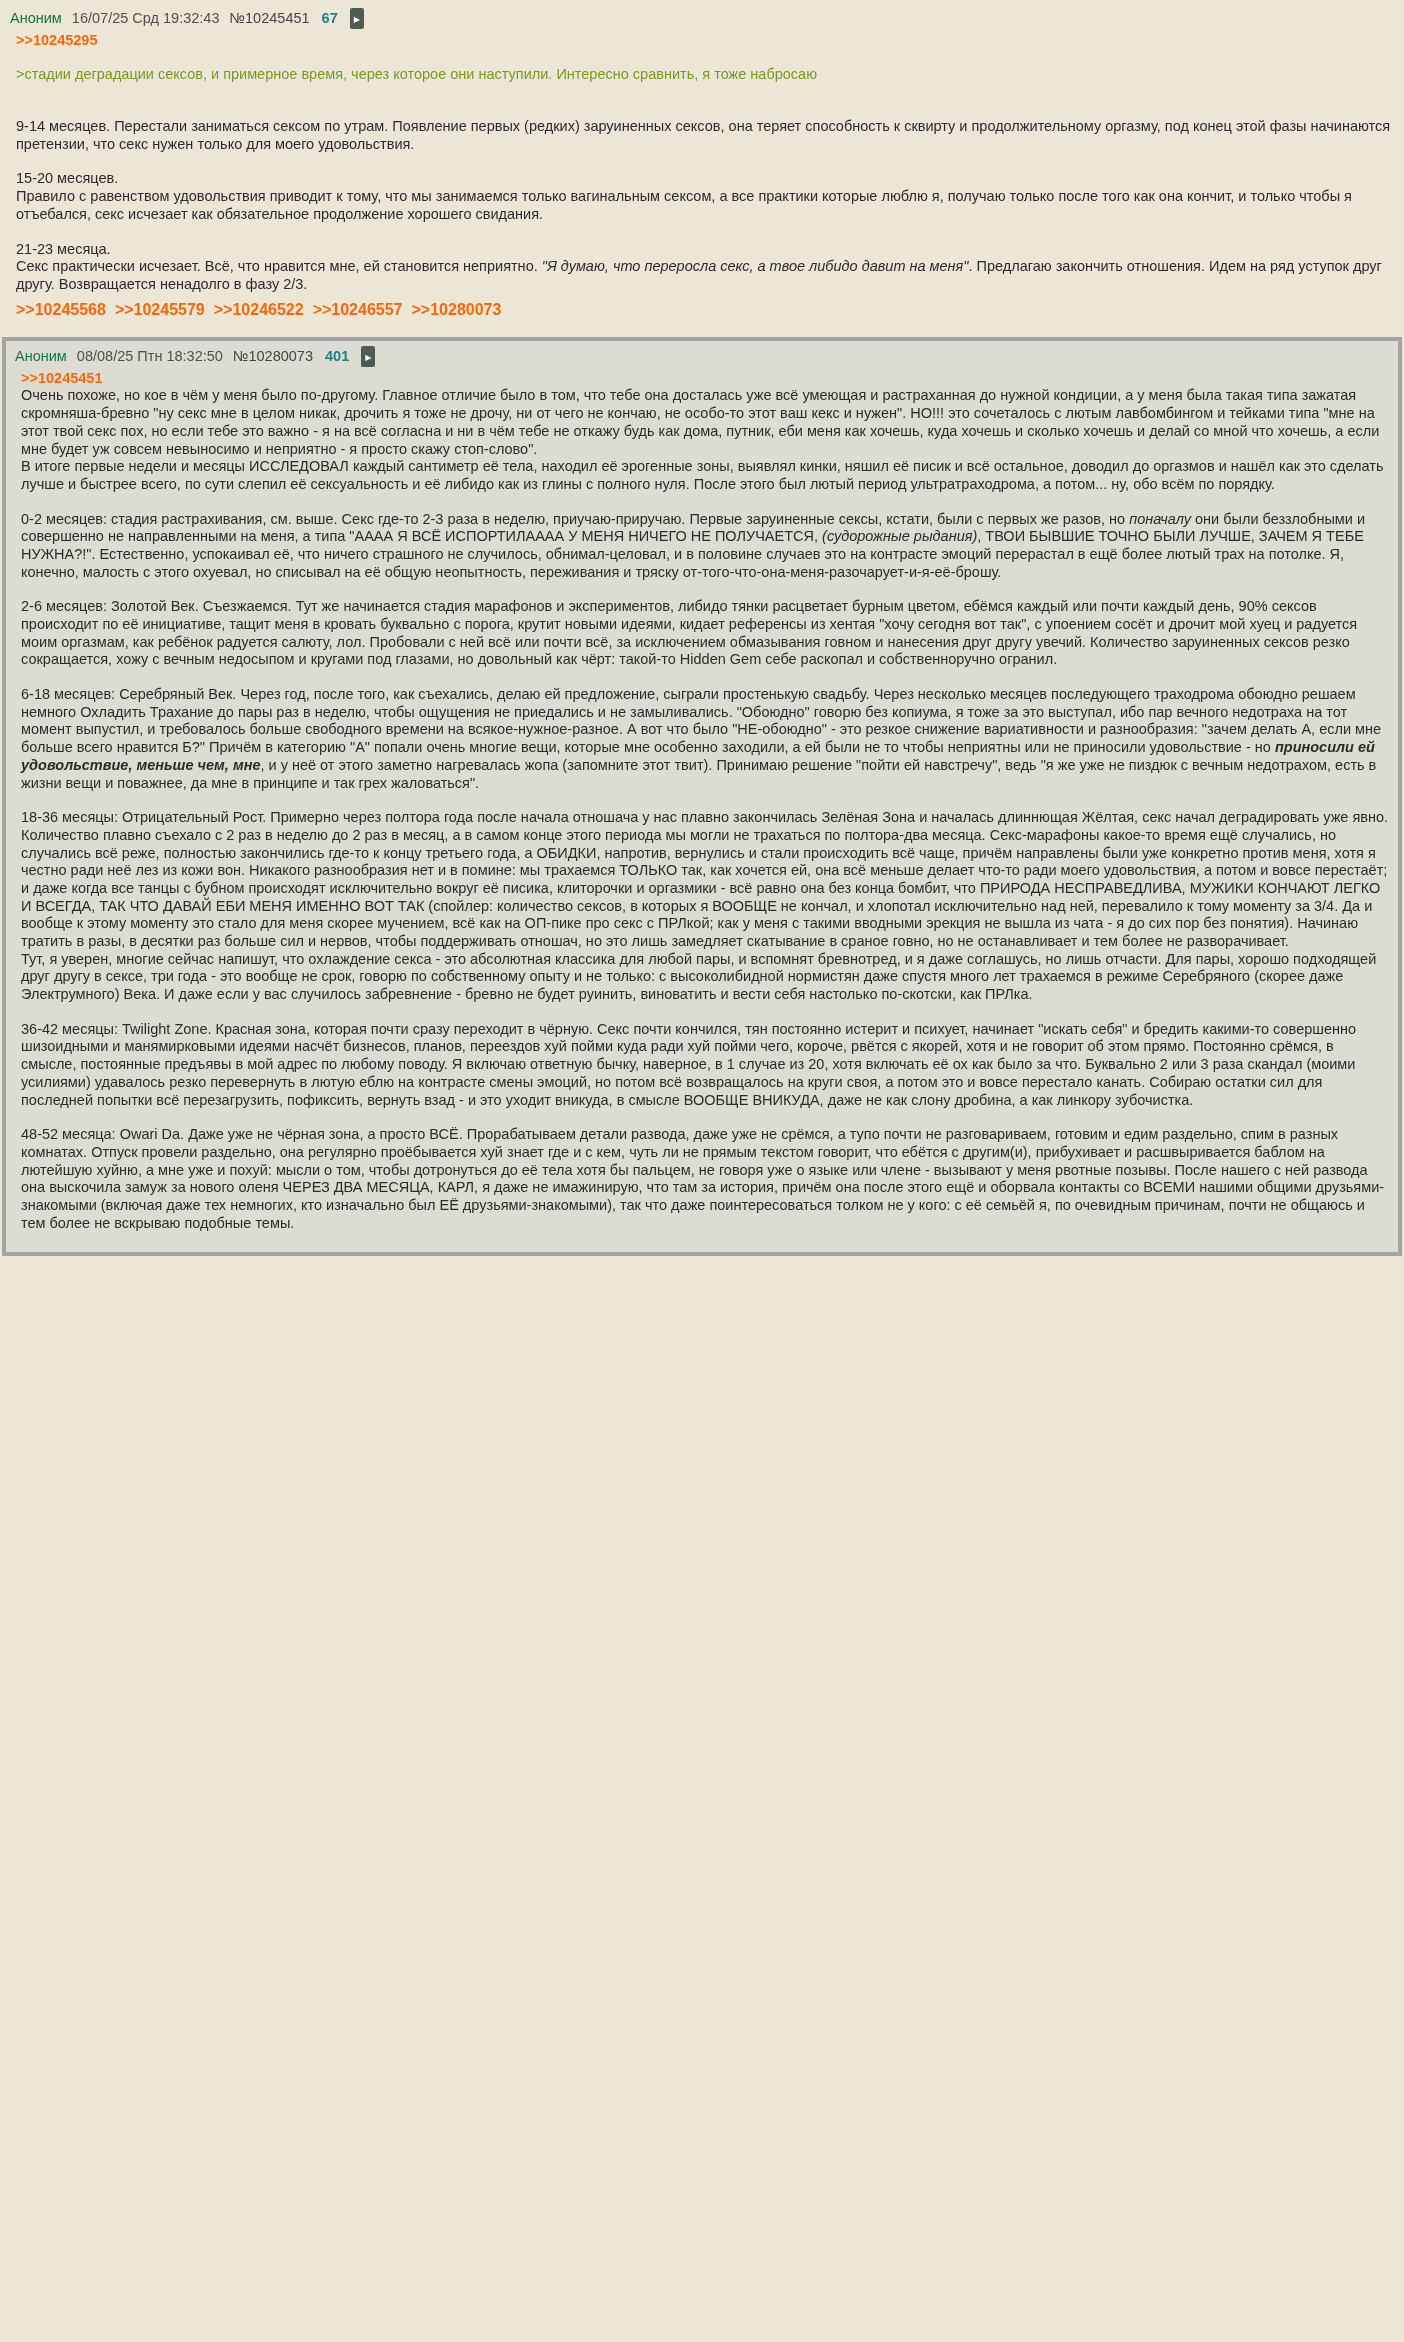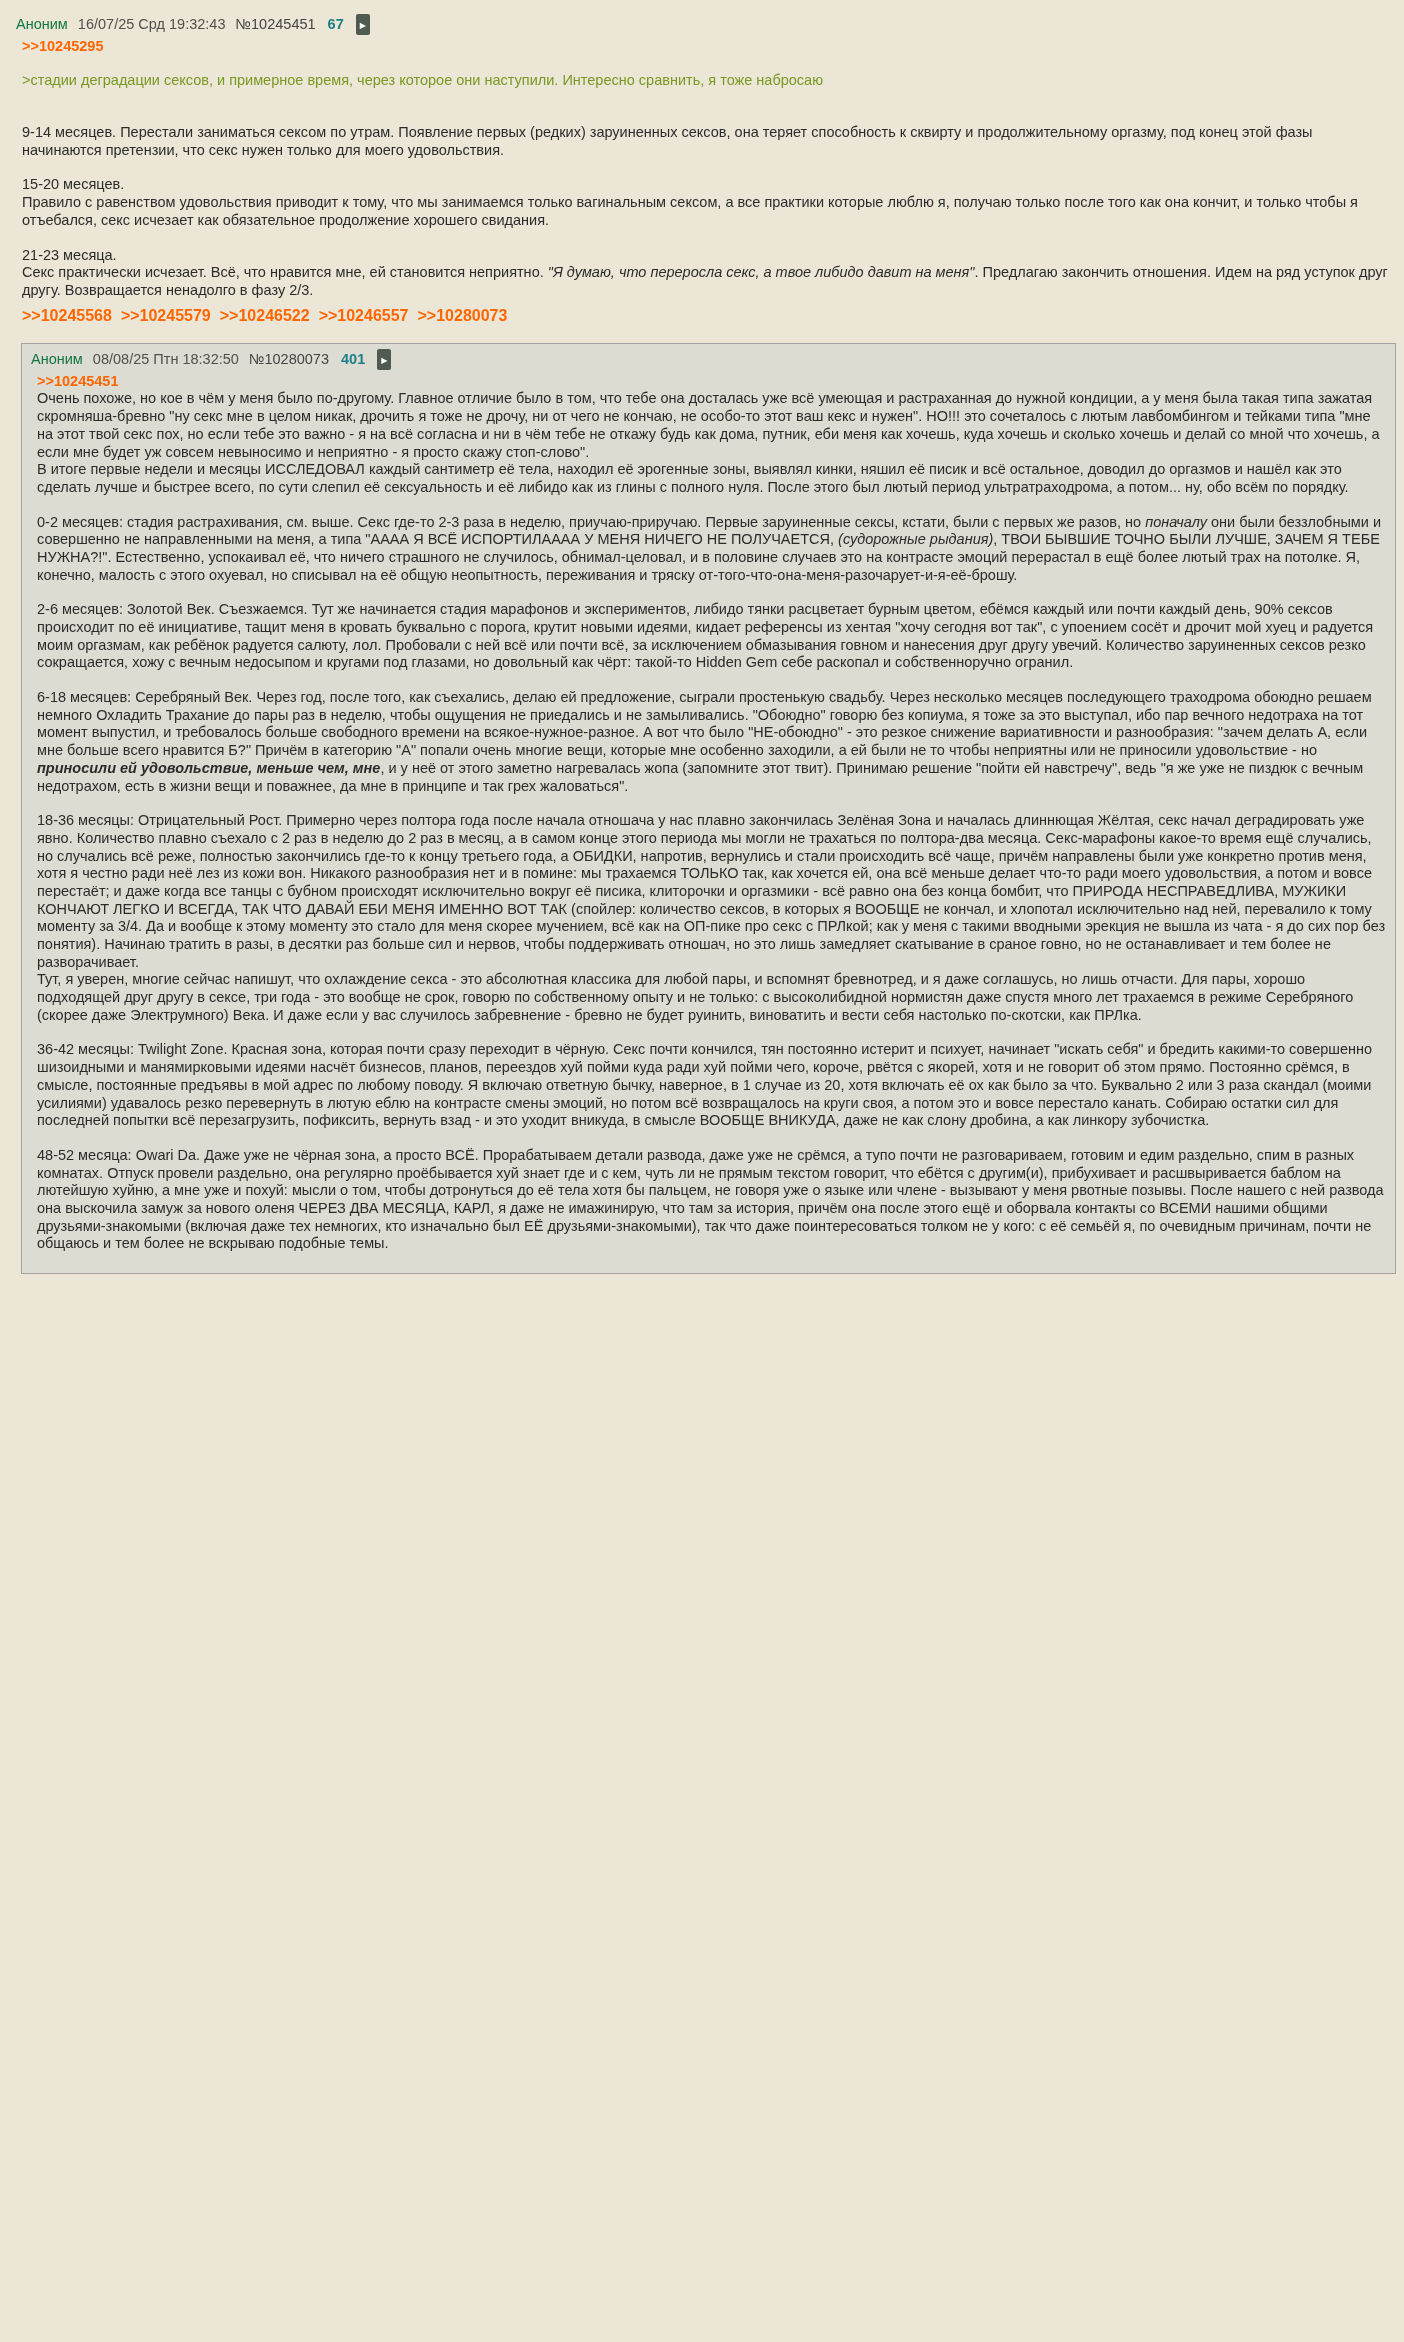--- a/index.html
+++ b/index.html
@@ -4,30 +4,29 @@
 <style>
   html, body {
     margin: 0;
     padding: 0;
     background: #ece6d6;
     font-family: "Liberation Sans", "DejaVu Sans", sans-serif;
     font-size: 14.5px;
     line-height: 1.22;
     color: #2b2b2b;
   }
-  .thread { padding: 8px; }
+  .thread { padding: 2px; }
 
   .post { position: relative; }
   .post--first { padding: 6px 8px 2px; background: transparent; }
   .post--reply {
     margin-top: 8px;
     background: #dcdcd2;
-    border: 1px solid #a3a3a3;
+    border: 4px solid #a3a3a3;
     padding: 5px 9px 12px;
-    margin-left: 13px;
   }
 
   .post-header { margin-bottom: 3px; white-space: nowrap; }
   .post-header .name { color: #117743; }
   .post-header .date { color: #50504b; margin-left: 6px; }
   .post-header .num { color: #444; text-decoration: none; margin-left: 6px; }
   .post-header .ordinal { color: #1d8087; text-decoration: none; margin-left: 8px; font-weight: bold; }
   .reply-btn {
     display: inline-block;
     background: #4f5b51;

